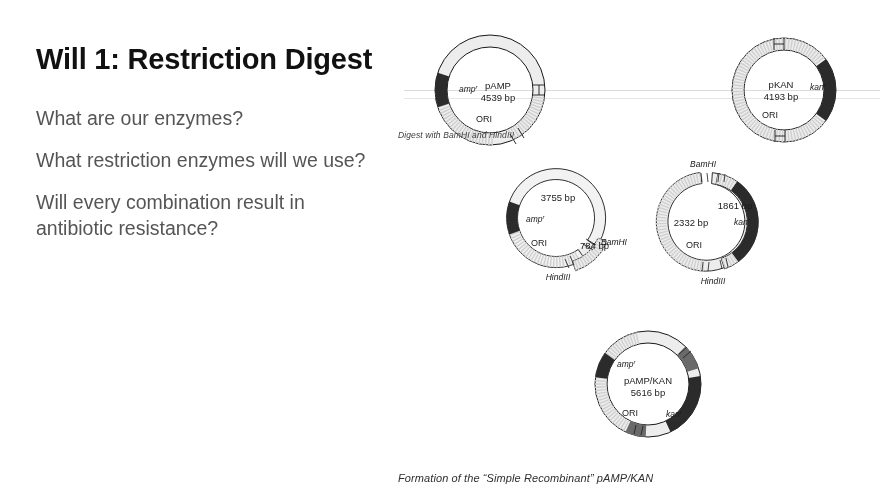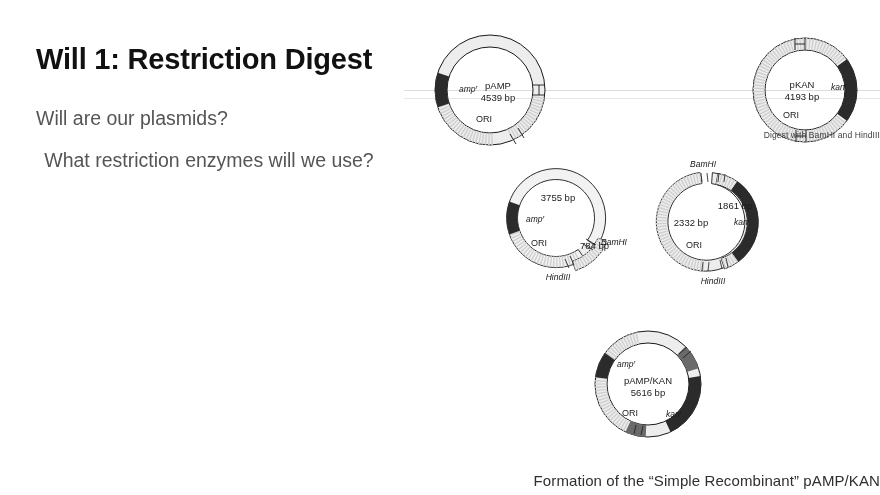--- a/index.html
+++ b/index.html
@@ -19,59 +19,60 @@
   .slide-title{
     font-size:29px;font-weight:700;color:#111111;
     letter-spacing:-0.2px;line-height:1.1;margin:0 0 30px 0;
     white-space:nowrap;
   }
   .bullet{
     font-size:19.5px;color:#555555;line-height:1.33;
     margin:0 0 16px 0;font-weight:400;
   }
   .bullet.w1{width:330px;}
-  .bullet.w2{width:346px;text-align:center;}
+  .bullet.w2{width:346px;}
   .bullet.w3{width:255px;}
   .bullet.w4{width:330px;}
 
   
   .figure{position:absolute;left:398px;top:10px;width:482px;height:485px;}
   .scanline{position:absolute;height:1px;background:#dcdcdc;left:6px;width:476px;}
   .scanline.a{top:80px;}
   .scanline.b{top:88px;background:#e6e6e6;}
 
   .cap{
-    position:absolute;text-align:right;color:#3d3d3d;
-    font-size:8.5px;letter-spacing:.1px;white-space:nowrap;
+    position:absolute;text-align:left;color:#3d3d3d;
+    font-size:8.5px;letter-spacing:.1px;white-space:nowrap;font-style:italic;
   }
   .cap.digest{left:0;width:482px;top:120px;font-size:8.5px;}
   .cap.ligase{left:0;width:482px;top:440px;}
-  .cap.formation{left:0;width:482px;top:462px;font-size:15px;color:#2f2f2f;}
+  .cap.formation{left:0;width:482px;top:462px;font-size:11px;color:#2f2f2f;}
 
   .plasmid{position:absolute;}
   .plasmid svg{display:block;overflow:visible;}
 
   .lbl{font-family:"Liberation Sans", sans-serif;fill:#1a1a1a;}
   .lbl.sz{font-size:9.5px;}
   .lbl.nm{font-size:9.5px;}
   .lbl.ori{font-size:9px;}
   .lbl.gene{font-size:8.5px;font-style:italic;}
   .lbl.enz{font-size:8.5px;font-style:italic;fill:#151515;}
   .sup{font-size:6px;}
 </style>
 </head>
 <body>
 
 <div id="slide">
 
   <div class="text-col">
     <h1 class="slide-title">Will 1: Restriction Digest</h1>
 
-    <p class="bullet w1">Will are our plasmids?</p>
+    <p class="bullet w1">What are our enzymes?</p>
     <p class="bullet w2">What restriction enzymes will we use?</p>
+    <p class="bullet w4">Will every combination result in antibiotic resistance?</p>
   </div>
 
   <div class="figure">
 
     <div class="scanline a"></div>
     <div class="scanline b"></div>
 
     <div class="plasmid" style="left:30px;top:18px;">
       <svg width="124" height="124" viewBox="0 0 124 124">
         <g transform="translate(62,62)">
@@ -91,21 +92,21 @@
           </g>
 
           <text class="lbl gene" x="-31" y="2" text-anchor="start">amp<tspan class="sup" dy="-3">r</tspan></text>
           <text class="lbl nm" x="8" y="-1" text-anchor="middle">pAMP</text>
           <text class="lbl sz" x="8" y="11" text-anchor="middle">4539 bp</text>
           <text class="lbl ori" x="-6" y="32" text-anchor="middle">ORI</text>
         </g>
       </svg>
     </div>
 
-    <div class="plasmid" style="left:349px;top:22px;">
+    <div class="plasmid" style="left:328px;top:22px;">
       <svg width="116" height="116" viewBox="0 0 116 116">
         <g transform="translate(58,58)">
           <circle r="46" fill="none" stroke="#ededed" stroke-width="12"></circle>
           <circle r="52" fill="none" stroke="#1a1a1a" stroke-width="1"></circle>
           <circle r="40" fill="none" stroke="#1a1a1a" stroke-width="1"></circle>
 
           <path d="M 36 -28.8 A 46 46 0 1 0 36 28.8" fill="none" stroke="#cfcfcf" stroke-width="12" stroke-dasharray="1.4 1.6"></path>
 
           <path d="M 37 -27.3 A 46 46 0 0 1 37 27.3" fill="none" stroke="#2b2b2b" stroke-width="12"></path>
 

